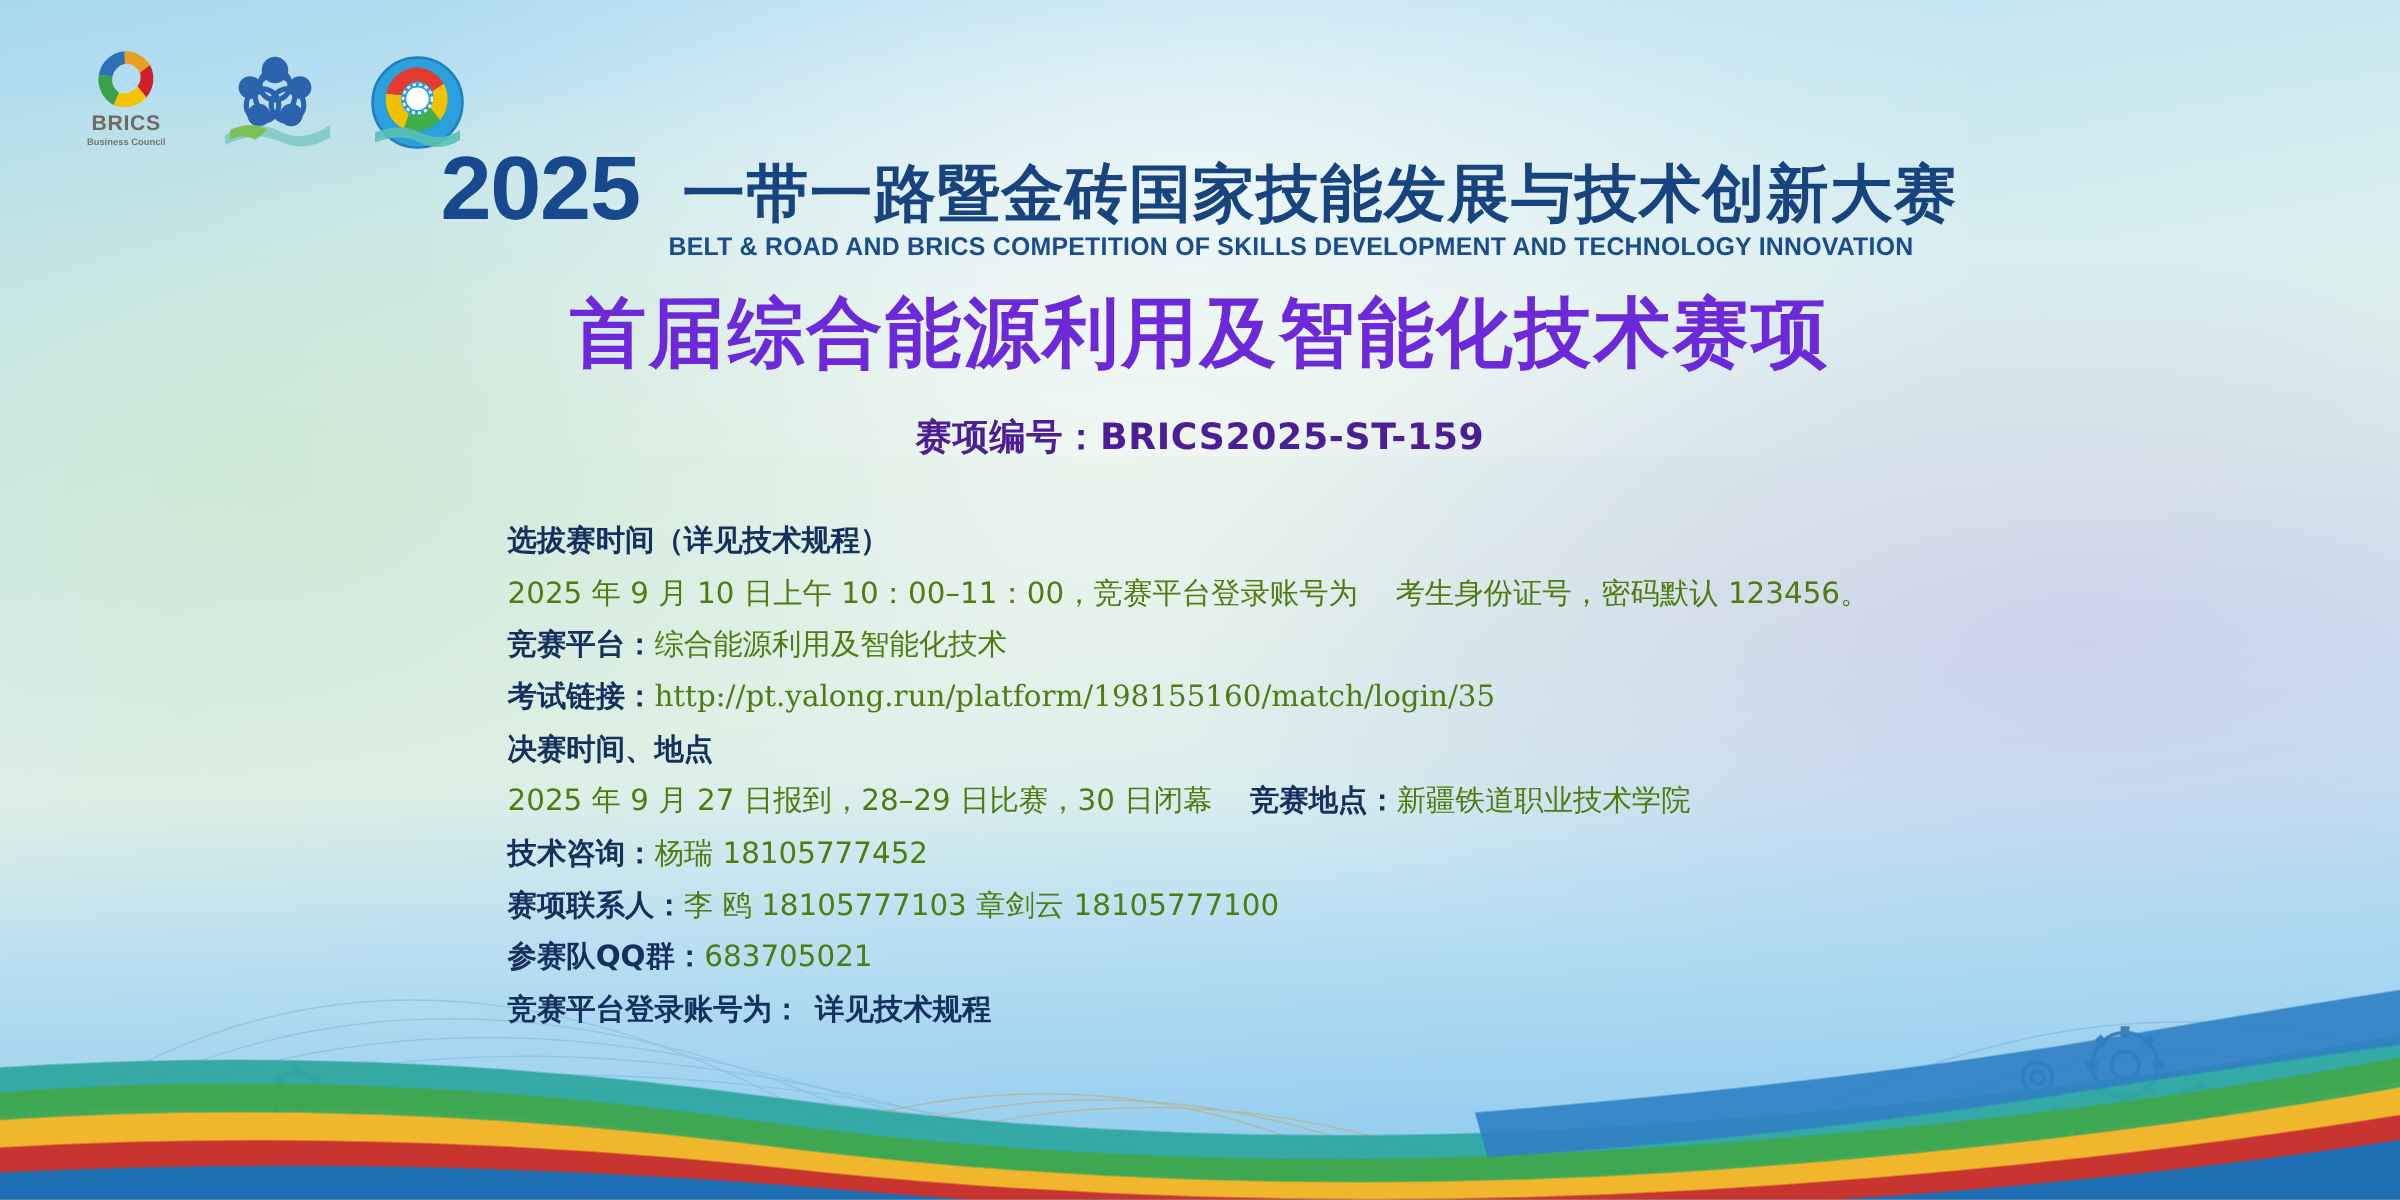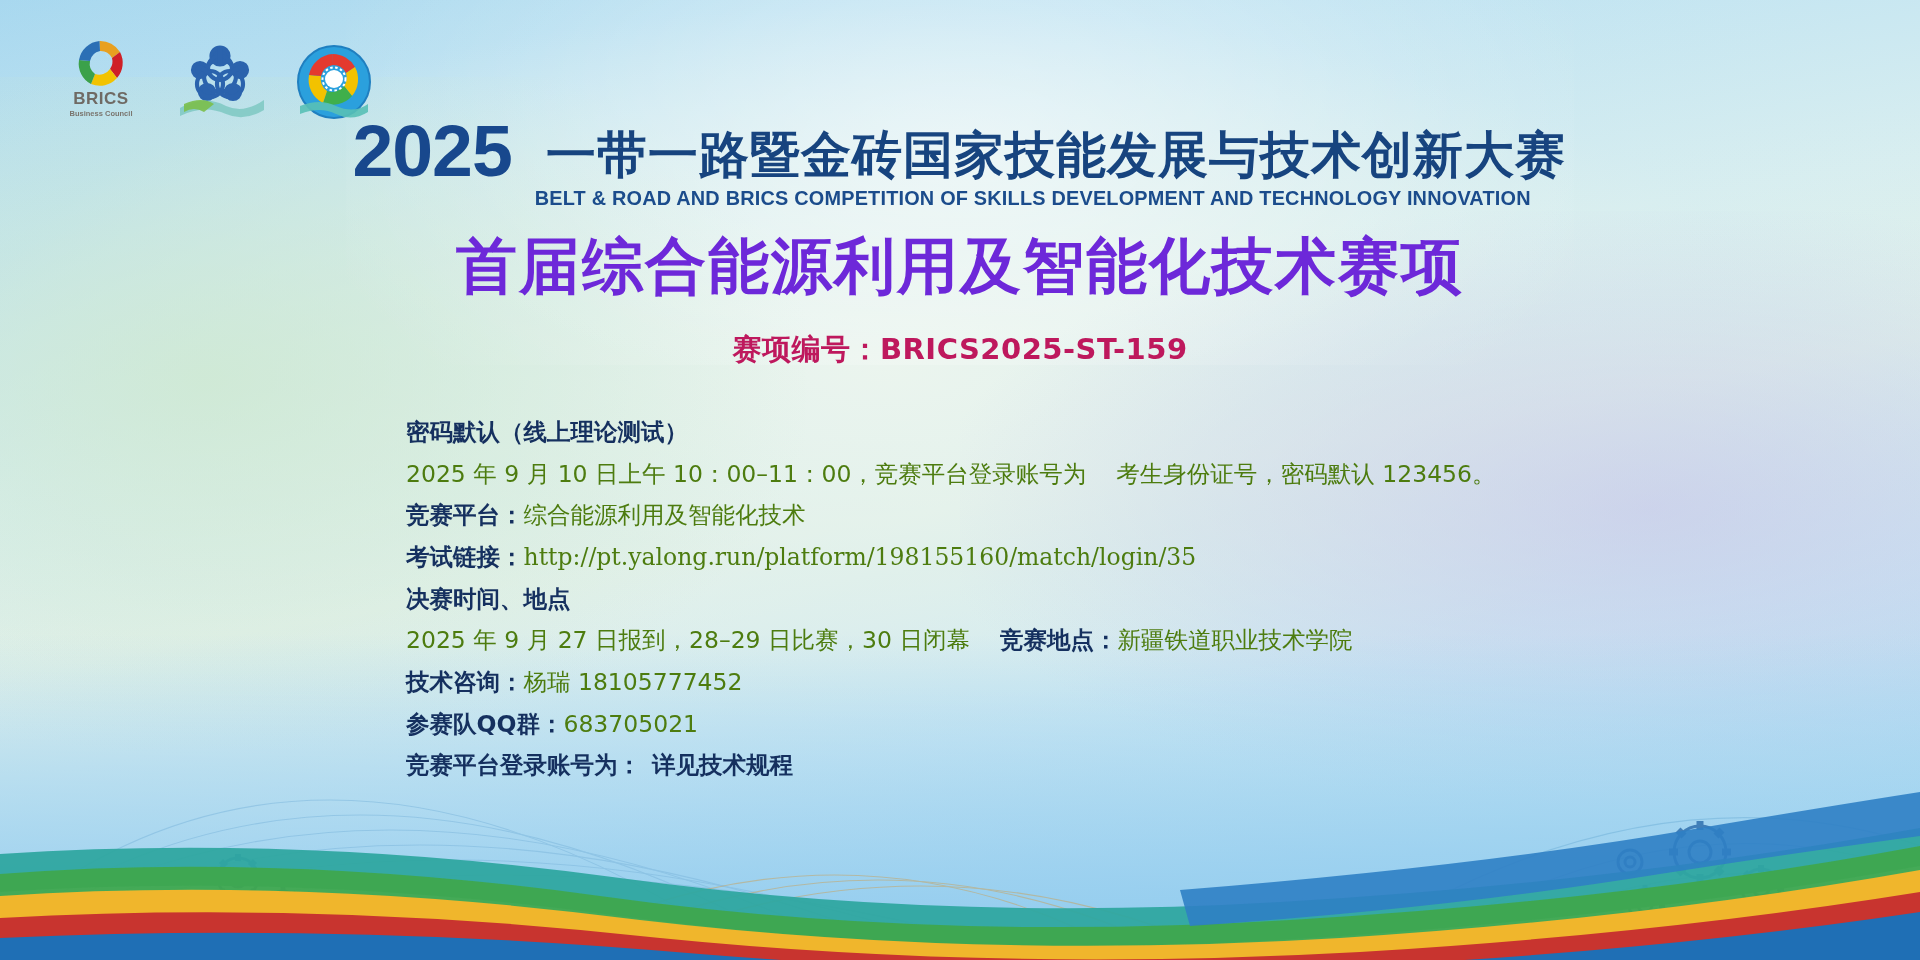--- a/index.html
+++ b/index.html
@@ -103,21 +103,21 @@
     font-weight: 700;
     letter-spacing: 2px;
     color: #6d28d9;
     font-family: "DejaVu Sans", sans-serif;
   }
   .code-line {
     margin-top: 22px;
     font-size: 29px;
     font-weight: 700;
     letter-spacing: 0.5px;
-    color: #be185d;
+    color: #4c1d95;
     font-family: "DejaVu Sans", sans-serif;
   }
 
   
   .info {
     position: absolute;
     left: 406px; top: 418px;
     color: #1b2f63;
   }
   .info-row {
@@ -318,21 +318,21 @@
     <div class="en-head">BELT &amp; ROAD AND BRICS COMPETITION OF SKILLS DEVELOPMENT AND TECHNOLOGY INNOVATION</div>
     <div class="main-title">首届综合能源利用及智能化技术赛项</div>
     <div class="code-line">
       <span>赛项编号：</span><span>BRICS2025-ST-159</span>
     </div>
   </div>
 
   <div class="info">
 
     <div class="info-row">
-      <span class="b">密码默认（线上理论测试）</span>
+      <span class="b">选拔赛时间（详见技术规程）</span>
     </div>
 
     <div class="info-row">
       <span class="n">2025 年 9 月 10 日上午 10：00–11：00，竞赛平台登录账号为</span>
       <span class="gap-lg"></span>
       <span class="n">考生身份证号，密码默认 123456。</span>
     </div>
 
     <div class="info-row">
       <span class="b">竞赛平台：</span>
@@ -353,20 +353,24 @@
       <span class="gap-lg"></span>
       <span class="b">竞赛地点：</span>
       <span class="n">新疆铁道职业技术学院</span>
     </div>
 
     <div class="info-row">
       <span class="b">技术咨询：</span>
       <span class="n num">杨瑞 18105777452</span>
     </div>
 
+    <div class="info-row">
+      <span class="b">赛项联系人：</span>
+      <span class="n num">李 鸥 18105777103 章剑云 18105777100</span>
+    </div>
 
     <div class="info-row">
       <span class="b">参赛队QQ群：</span>
       <span class="n num">683705021</span>
     </div>
 
     <div class="info-row">
       <span class="b">竞赛平台登录账号为：</span>
       <span class="gap-sm"></span>
       <span class="b">详见技术规程</span>

